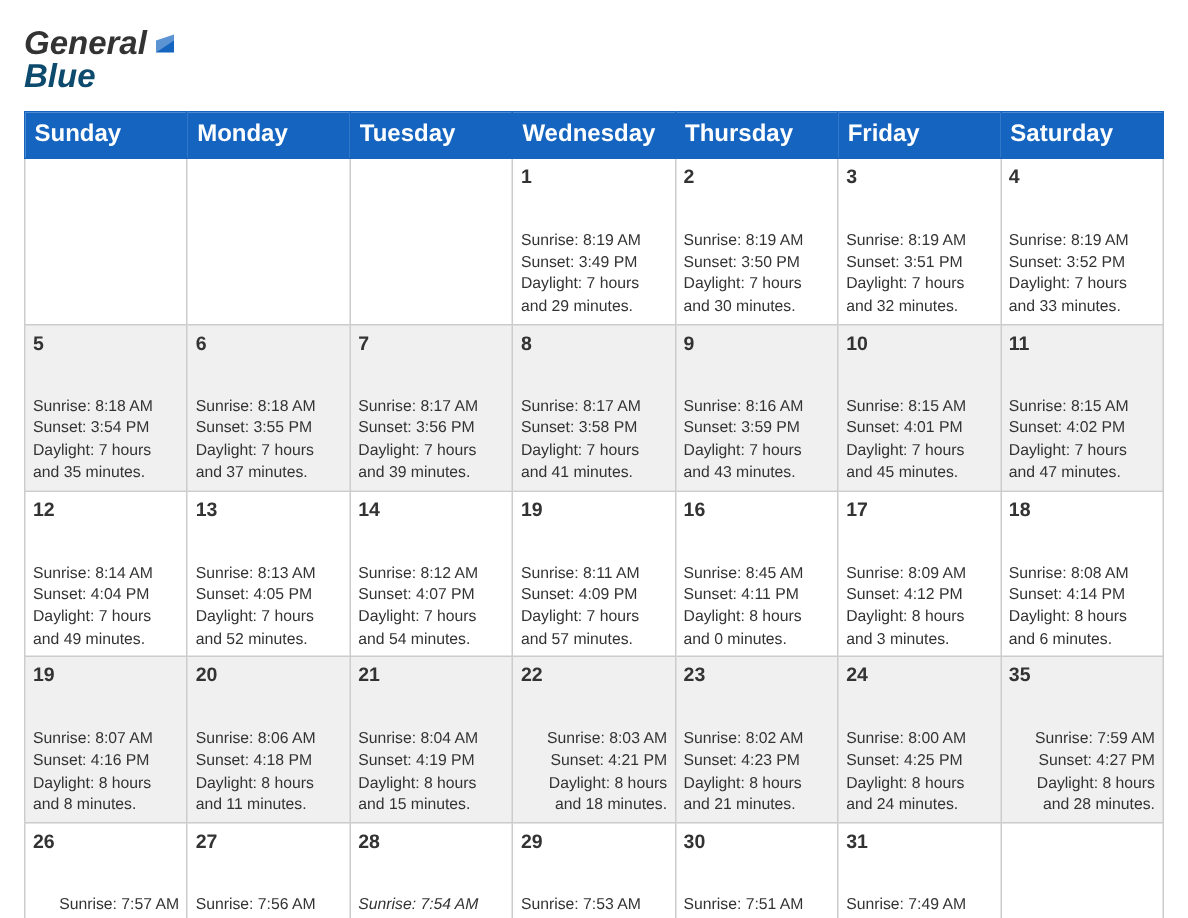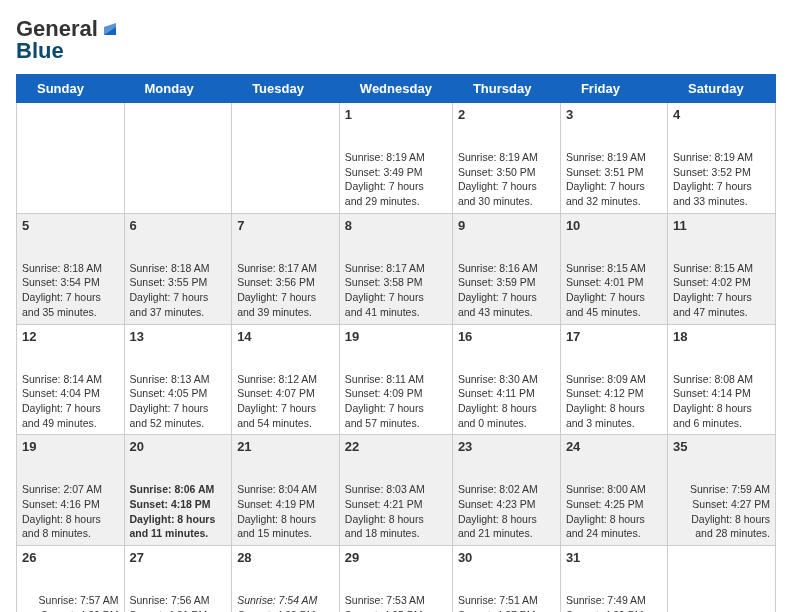--- a/index.html
+++ b/index.html
@@ -8,20 +8,21 @@
       background: #fff;
       width: 792px;
       min-height: 612px;
       padding: 16px;
     }
     .header {
       display: flex;
       justify-content: space-between;
       align-items: flex-start;
       margin-bottom: 10px;
+      font-style: italic;
     }
     .logo {
       display: flex;
       flex-direction: column;
       align-items: flex-start;
     }
     .title-block {
       text-align: right;
     }
     .month-title {
@@ -34,23 +35,23 @@
       color: #333;
     }
     .calendar {
       width: 100%;
       border-collapse: collapse;
       border: 1px solid #ccc;
     }
     .calendar th {
       background-color: #1565c0;
       color: #fff;
-      font-size: 13px;
+      font-size: 16px;
       font-weight: bold;
-      padding: 6px 20px;
+      padding: 6px 6px;
       text-align: left;
       border: 1px solid #1565c0;
     }
     .calendar td {
       border: 1px solid #ccc;
       vertical-align: top;
       padding: 4px 5px;
       width: calc(100% / 7);
       min-height: 80px;
       height: 90px;
@@ -218,21 +219,21 @@
         </td>
         <td>
           <div class="day-number">19</div>
           <div class="day-info" style="white-space: pre-line;">Sunrise: 8:11 AM
 Sunset: 4:09 PM
 Daylight: 7 hours
 and 57 minutes.</div>
         </td>
         <td>
           <div class="day-number">16</div>
-          <div class="day-info" style="white-space: pre-line;">Sunrise: 8:30 AM
+          <div class="day-info" style="white-space: pre-line;">Sunrise: 8:45 AM
 Sunset: 4:11 PM
 Daylight: 8 hours
 and 0 minutes.</div>
         </td>
         <td>
           <div class="day-number">17</div>
           <div class="day-info" style="white-space: pre-line;">Sunrise: 8:09 AM
 Sunset: 4:12 PM
 Daylight: 8 hours
 and 3 minutes.</div>
@@ -241,42 +242,42 @@
           <div class="day-number">18</div>
           <div class="day-info" style="white-space: pre-line;">Sunrise: 8:08 AM
 Sunset: 4:14 PM
 Daylight: 8 hours
 and 6 minutes.</div>
         </td>
       </tr>
       <tr class="row-shaded">
         <td>
           <div class="day-number">19</div>
-          <div class="day-info" style="white-space: pre-line;">Sunrise: 2:07 AM
+          <div class="day-info" style="white-space: pre-line;">Sunrise: 8:07 AM
 Sunset: 4:16 PM
 Daylight: 8 hours
 and 8 minutes.</div>
         </td>
         <td>
           <div class="day-number">20</div>
-          <div class="day-info" style="white-space: pre-line; font-weight: bold;">Sunrise: 8:06 AM
+          <div class="day-info" style="white-space: pre-line;">Sunrise: 8:06 AM
 Sunset: 4:18 PM
 Daylight: 8 hours
 and 11 minutes.</div>
         </td>
         <td>
           <div class="day-number">21</div>
           <div class="day-info" style="white-space: pre-line;">Sunrise: 8:04 AM
 Sunset: 4:19 PM
 Daylight: 8 hours
 and 15 minutes.</div>
         </td>
         <td>
           <div class="day-number">22</div>
-          <div class="day-info" style="white-space: pre-line;">Sunrise: 8:03 AM
+          <div class="day-info" style="white-space: pre-line; text-align: right;">Sunrise: 8:03 AM
 Sunset: 4:21 PM
 Daylight: 8 hours
 and 18 minutes.</div>
         </td>
         <td>
           <div class="day-number">23</div>
           <div class="day-info" style="white-space: pre-line;">Sunrise: 8:02 AM
 Sunset: 4:23 PM
 Daylight: 8 hours
 and 21 minutes.</div>

